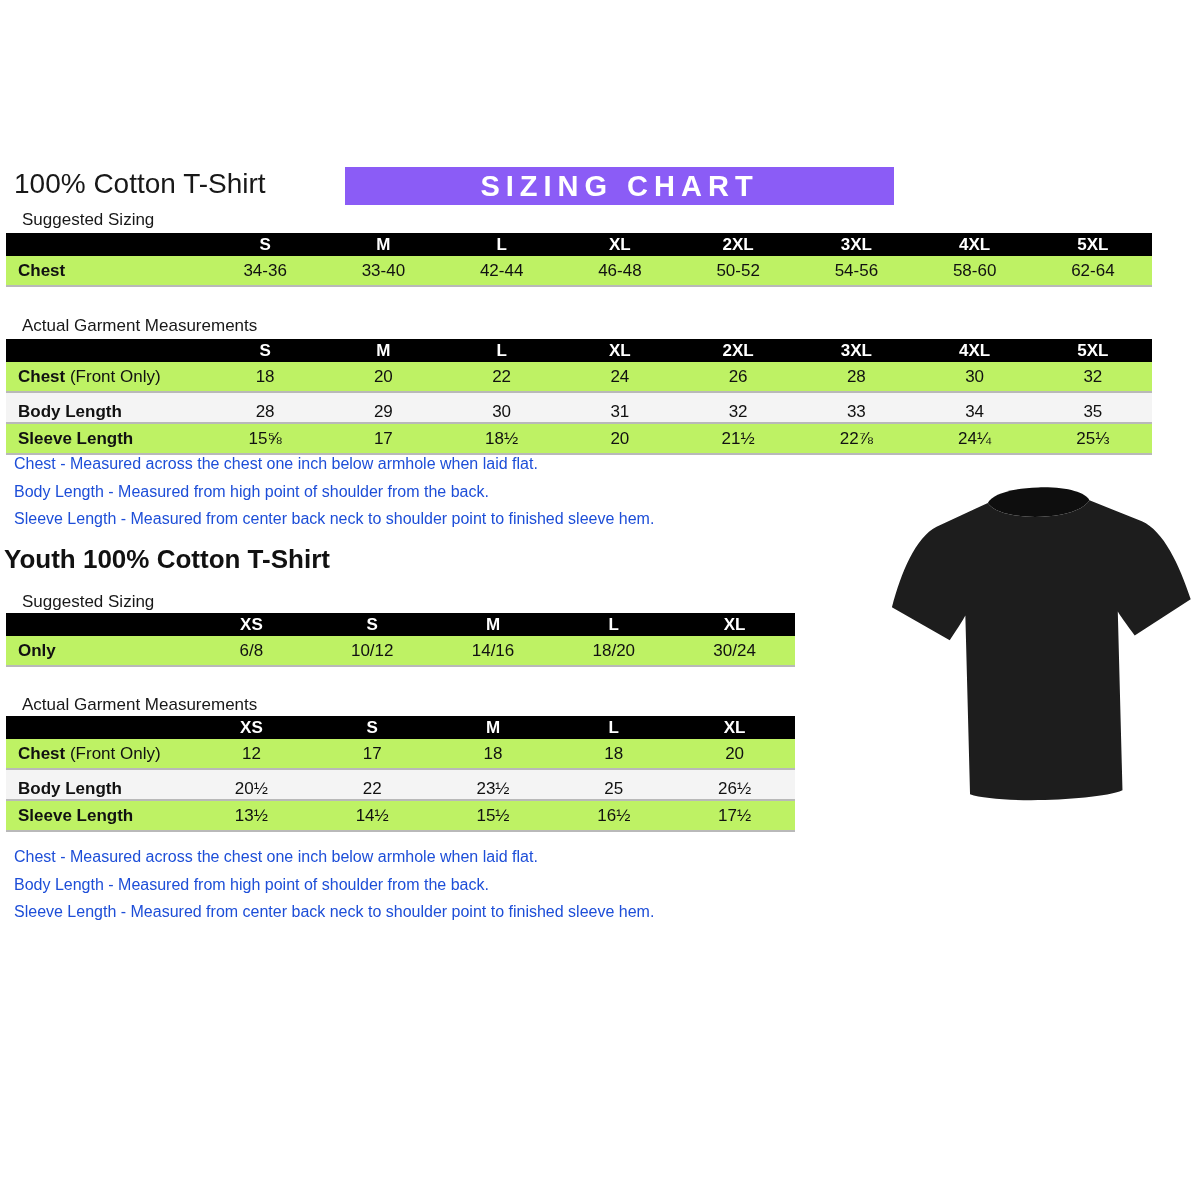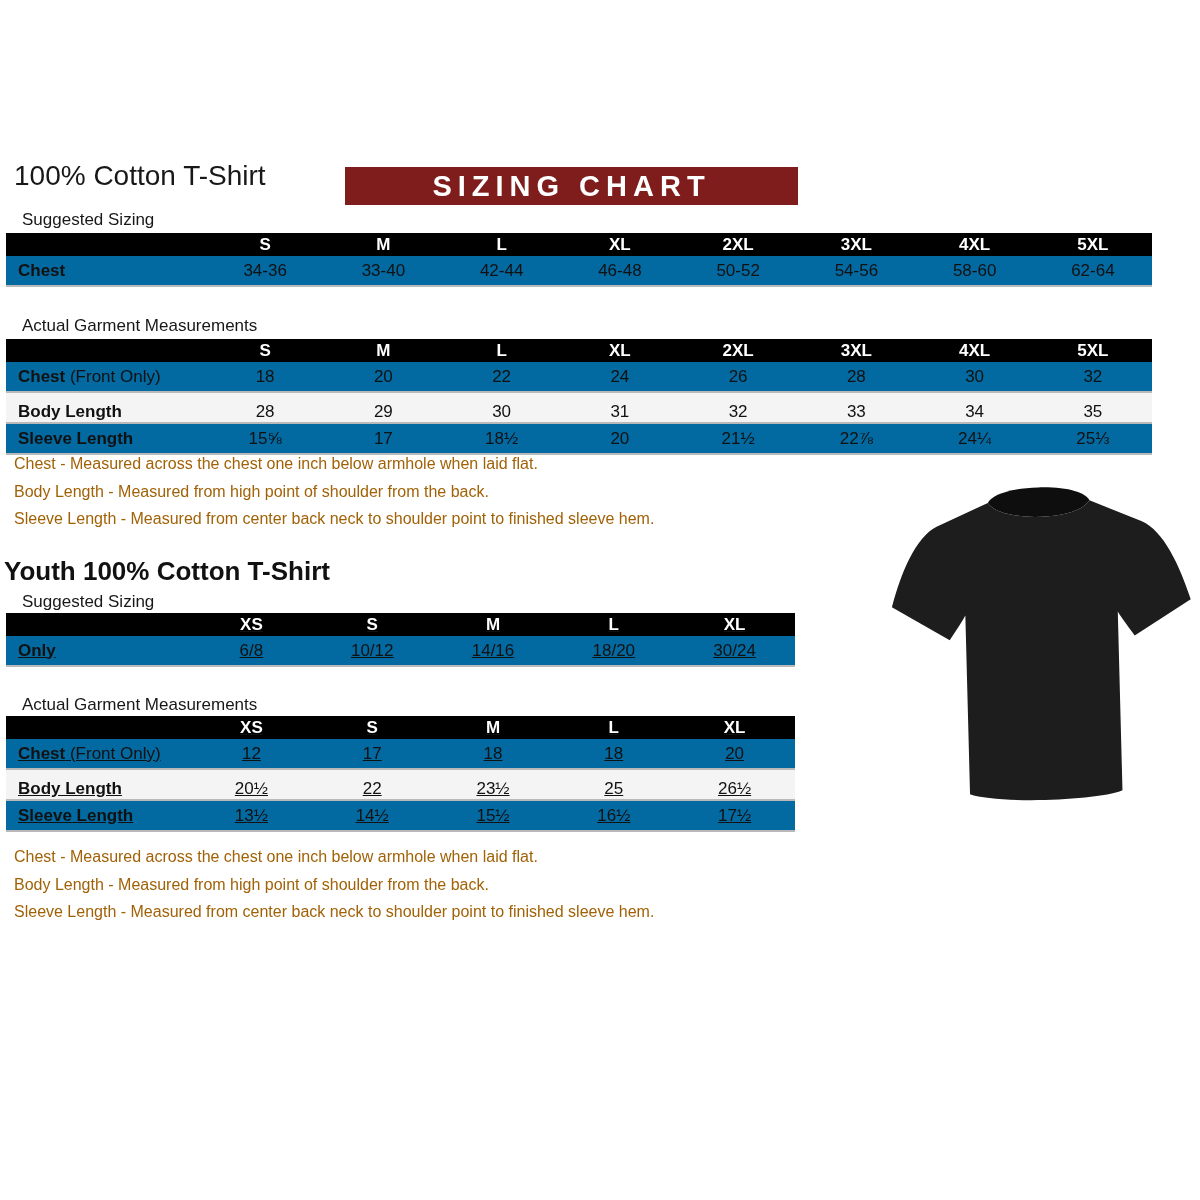--- a/index.html
+++ b/index.html
@@ -1,40 +1,40 @@
 <!DOCTYPE html>
 <html><head>
 <meta charset="utf-8">
 <style>
   html,body{margin:0;padding:0;background:#fff;}
   #page{position:relative;width:1200px;height:1200px;background:#ffffff;overflow:hidden;
         font-family:"Liberation Sans","DejaVu Sans",sans-serif;color:#111;}
 
-  .adult-title{position:absolute;left:14px;top:160px;font-size:28px;font-weight:400;color:#181818;text-align:center;}
-  .banner{position:absolute;left:345px;top:167px;width:453px;height:38px;background:#7f1d1d;
+  .adult-title{position:absolute;left:14px;top:168px;font-size:28px;font-weight:400;color:#181818;text-align:center;}
+  .banner{position:absolute;left:345px;top:167px;width:549px;height:38px;background:#8b5cf6;
           color:#fff;font-size:29px;font-weight:700;letter-spacing:6px;text-align:center;line-height:39px;}
   .section-label{position:absolute;left:22px;font-size:17px;color:#181818;}
-  .youth-title{position:absolute;left:4px;top:556px;font-size:26px;font-weight:700;color:#111;}
+  .youth-title{position:absolute;left:4px;top:544px;font-size:26px;font-weight:700;color:#111;}
 
   .table{position:absolute;left:6px;font-size:17px;}
   .table.adult{width:1146px;}
-  .table.youth{width:789px;text-decoration:underline;}
+  .table.youth{width:789px;}
   .trow{display:flex;align-items:center;}
   .trow.thead{background:#000;color:#fff;font-weight:700;height:23px;line-height:23px;}
-  .trow.data{height:29px;border-bottom:2px solid #b9b9b9;background:#0369a1;}
+  .trow.data{height:29px;border-bottom:2px solid #b9b9b9;background:#bef264;}
   .actual .trow.data:nth-child(3){background:#f4f4f4;align-items:flex-end;}
   .cell{text-align:center;box-sizing:border-box;}
   .adult .cell{width:118.25px;}
   .adult .cell.label{width:200px;text-align:left;padding-left:12px;}
   .youth .cell{width:120.8px;}
   .youth .cell.label{width:185px;text-align:left;padding-left:12px;}
   .lb{font-weight:700;}
   .ls{font-weight:400;}
 
-  .notes{position:absolute;left:14px;font-size:16px;line-height:27.5px;color:#a16207;}
+  .notes{position:absolute;left:14px;font-size:16px;line-height:27.5px;color:#1d4ed8;}
 
   .tshirt{position:absolute;left:890px;top:470px;width:305px;height:358px;transform:rotate(-1.5deg);}
 </style>
 </head>
 <body>
 
 <div id="page">
 
   <div class="adult-title">100% Cotton T-Shirt</div>
   <div class="banner">SIZING CHART</div>

